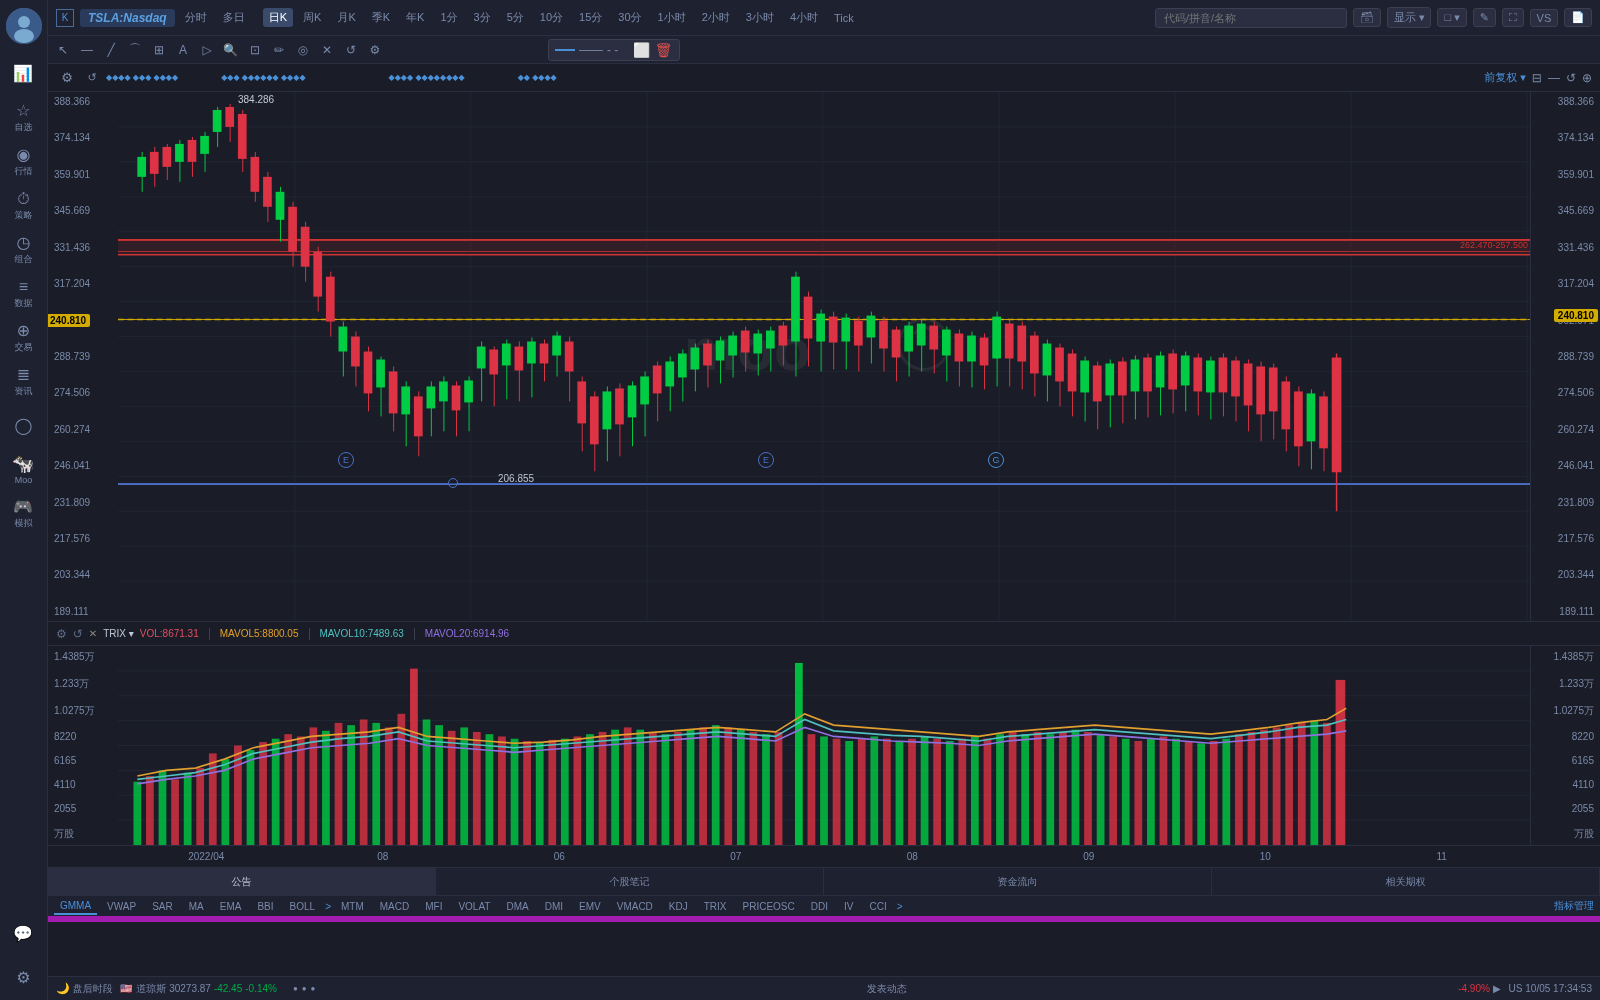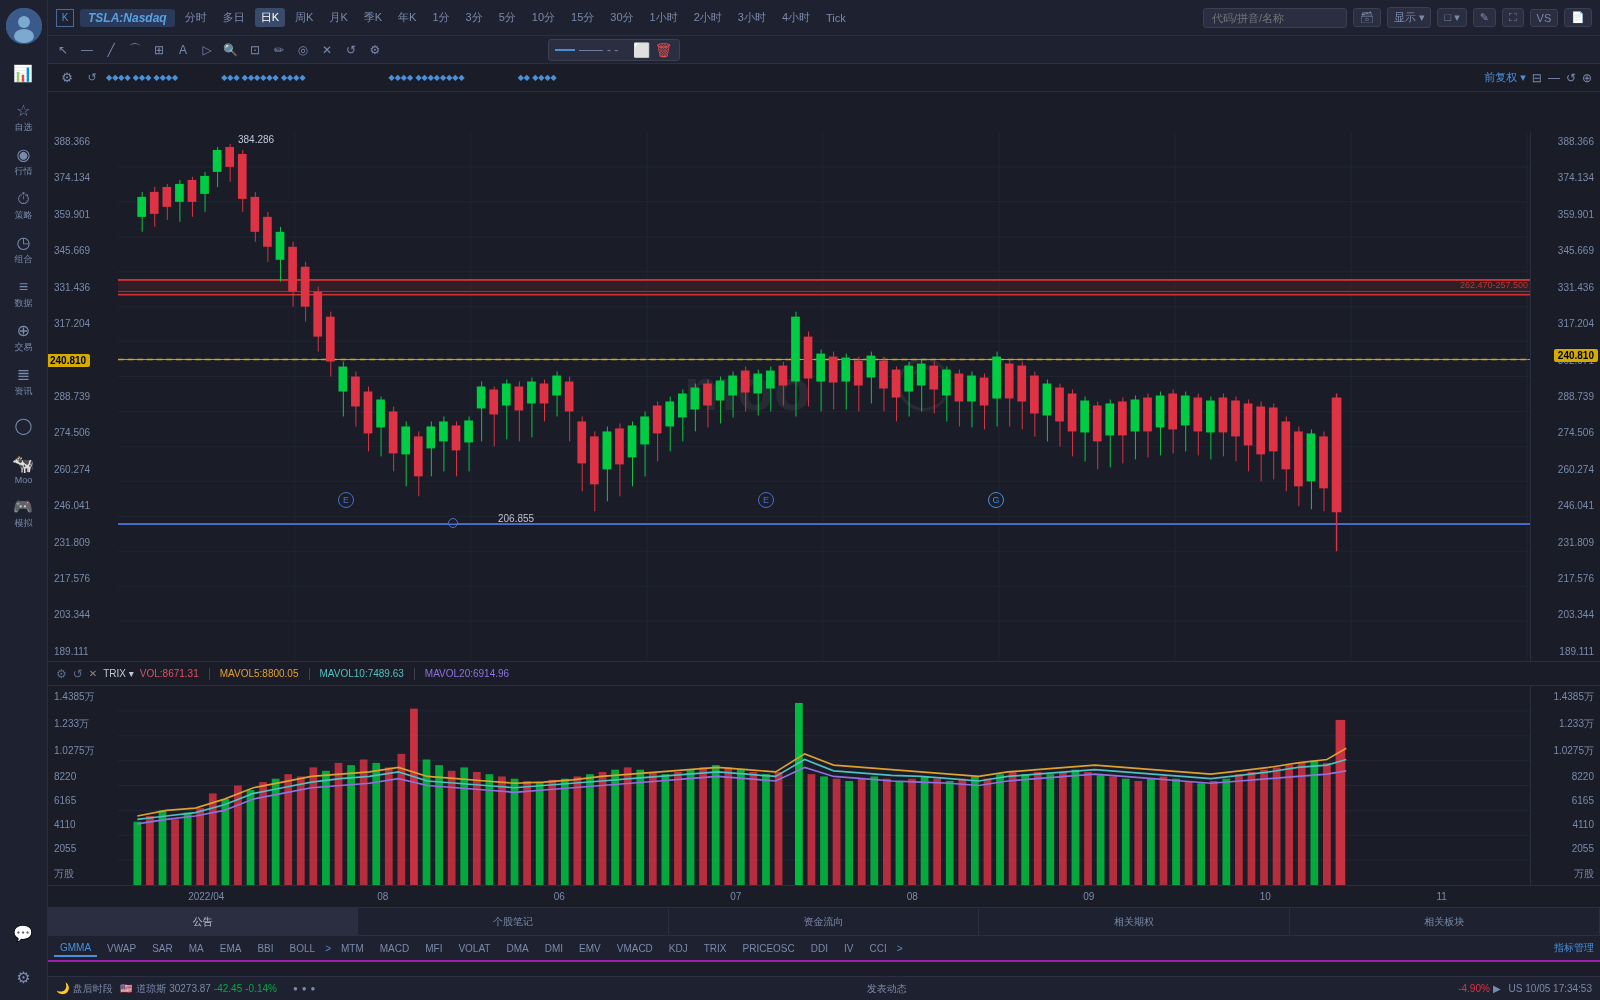--- a/index.html
+++ b/index.html
@@ -84,34 +84,35 @@
     .header-tab {
       padding: 2px 6px;
       font-size: 11px;
       color: #7a8aaa;
       cursor: pointer;
       border-radius: 3px;
     }
     .header-tab.active {
       background: #3a4a6a;
       color: #fff;
+      margin-left: 8px;
     }
     .header-spacer { flex: 1; }
     .header-right {
       display: flex;
       align-items: center;
       gap: 6px;
     }
     .header-search {
       background: #2a2e40;
       border: 1px solid #3a4050;
       color: #c0c8d8;
       padding: 3px 8px;
       border-radius: 3px;
-      width: 144px;
+      width: 192px;
       font-size: 11px;
     }
     .header-btn {
       background: #2a2e40;
       border: 1px solid #3a4050;
       color: #7a8aaa;
       padding: 2px 6px;
       border-radius: 3px;
       cursor: pointer;
       font-size: 11px;
@@ -159,21 +160,20 @@
       position: relative;
       overflow: hidden;
     }
 
     
     .price-chart {
       flex: 0 0 530px;
       position: relative;
       background: #1a1d27;
       border-bottom: 1px solid #2a2e40;
-      margin-top: 40px;
     }
 
     
     .y-axis-right {
       position: absolute;
       right: 0;
       top: 0;
       bottom: 0;
       width: 70px;
       display: flex;
@@ -269,21 +269,21 @@
     }
 
     
     .indicator-selector {
       height: 26px;
       background: #1e2130;
       display: flex;
       align-items: center;
       padding: 0 6px;
       gap: 4px;
-      border-bottom: 2px solid #a21caf;
+      border-bottom: 6px solid #a21caf;
       overflow: hidden;
     }
     .ind-tab {
       padding: 2px 6px;
       font-size: 10px;
       color: #7a8aaa;
       cursor: pointer;
       white-space: nowrap;
     }
     .ind-tab.active { color: #4a90d9; border-bottom: 2px solid #4a90d9; }
@@ -1062,21 +1062,20 @@
       <div class="x-label">09</div>
       <div class="x-label">10</div>
       <div class="x-label">11</div>
     </div>
 
     <div class="bottom-tabs">
       <div class="bottom-tab active">公告</div>
       <div class="bottom-tab">个股笔记</div>
       <div class="bottom-tab">资金流向</div>
       <div class="bottom-tab">相关期权</div>
-      <div class="bottom-tab">相关板块</div>
     </div>
 
     <div class="indicator-selector">
       <div class="ind-tab active">GMMA</div>
       <div class="ind-tab">VWAP</div>
       <div class="ind-tab">SAR</div>
       <div class="ind-tab">MA</div>
       <div class="ind-tab">EMA</div>
       <div class="ind-tab">BBI</div>
       <div class="ind-tab">BOLL</div>

